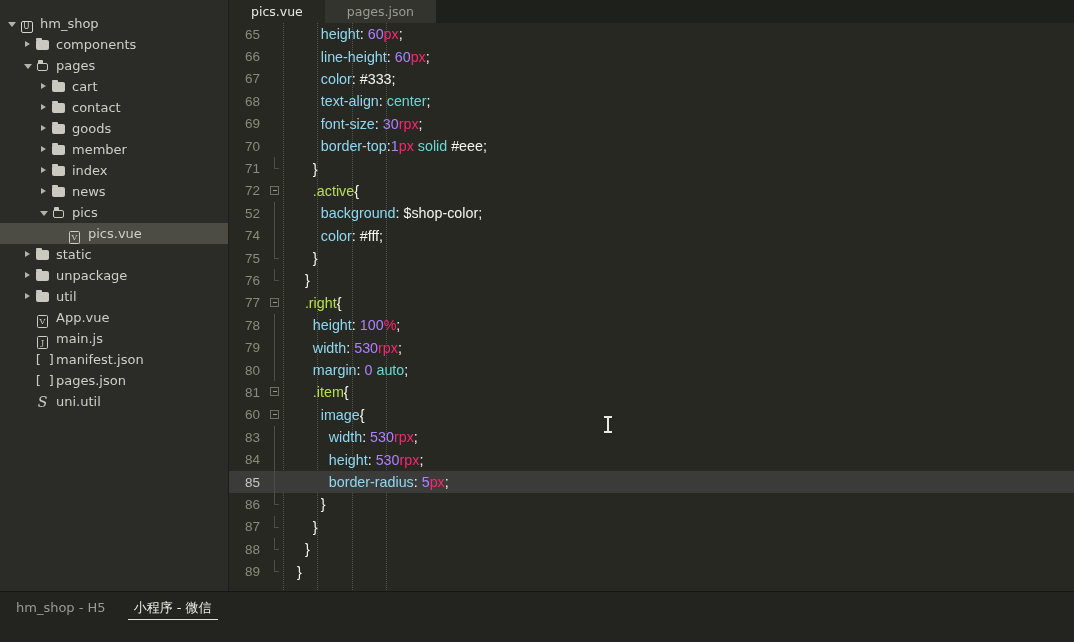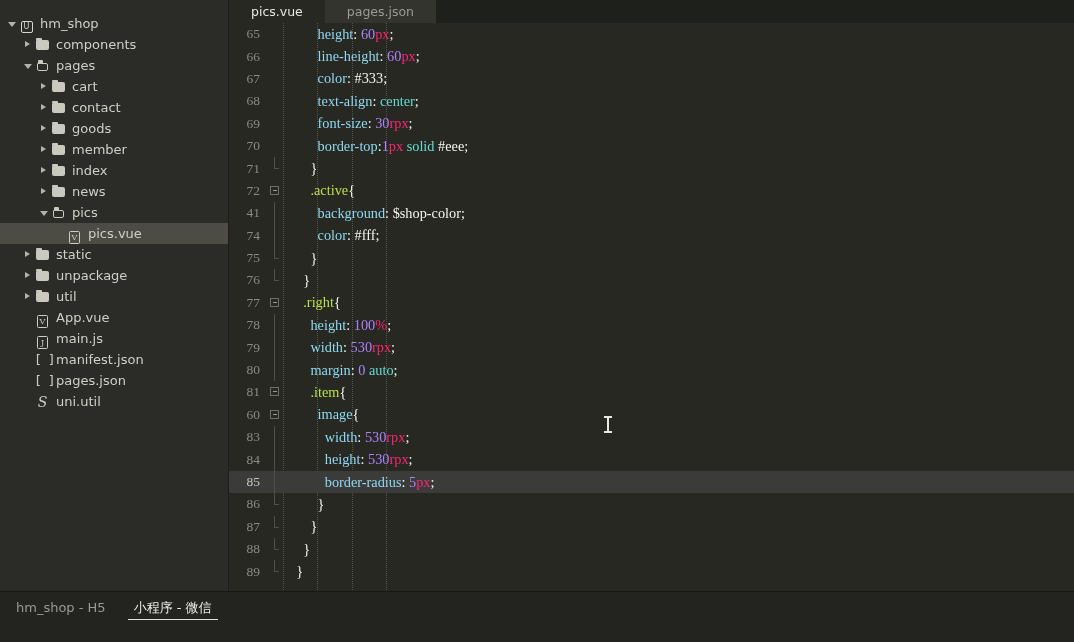--- a/index.html
+++ b/index.html
@@ -203,21 +203,21 @@
   }
   .tab.active {
     background: #272822;
     color: #e8e8e0;
   }
   .code-area {
     flex: 1;
     position: relative;
     overflow: hidden;
     background: #272822;
-    font-family: Liberation Serif, serif;
+    font-family: Liberation Sans, sans-serif;
     font-size: 14.3px;
   }
   .line {
     height: 22.4px;
     display: flex;
     align-items: center;
     position: relative;
     white-space: pre;
   }
   .line.current { background: #3b3c3a; }
@@ -507,21 +507,21 @@
         </div>
         <div id="codelines">
             <div class="line"><div class="gutter">65</div><div class="foldcol"></div><div class="codetext"><span class="t-plain">        </span><span class="t-prop">height</span><span class="t-plain">: </span><span class="t-num">60</span><span class="t-unit">px</span><span class="t-plain">;</span></div></div>
             <div class="line"><div class="gutter">66</div><div class="foldcol"></div><div class="codetext"><span class="t-plain">        </span><span class="t-prop">line-height</span><span class="t-plain">: </span><span class="t-num">60</span><span class="t-unit">px</span><span class="t-plain">;</span></div></div>
             <div class="line"><div class="gutter">67</div><div class="foldcol"></div><div class="codetext"><span class="t-plain">        </span><span class="t-prop">color</span><span class="t-plain">: </span><span class="t-plain">#333</span><span class="t-plain">;</span></div></div>
             <div class="line"><div class="gutter">68</div><div class="foldcol"></div><div class="codetext"><span class="t-plain">        </span><span class="t-prop">text-align</span><span class="t-plain">: </span><span class="t-kw">center</span><span class="t-plain">;</span></div></div>
             <div class="line"><div class="gutter">69</div><div class="foldcol"></div><div class="codetext"><span class="t-plain">        </span><span class="t-prop">font-size</span><span class="t-plain">: </span><span class="t-num">30</span><span class="t-unit">rpx</span><span class="t-plain">;</span></div></div>
             <div class="line"><div class="gutter">70</div><div class="foldcol"></div><div class="codetext"><span class="t-plain">        </span><span class="t-prop">border-top</span><span class="t-plain">:</span><span class="t-num">1</span><span class="t-unit">px</span><span class="t-plain"> </span><span class="t-kw">solid</span><span class="t-plain"> </span><span class="t-plain">#eee</span><span class="t-plain">;</span></div></div>
             <div class="line"><div class="gutter">71</div><div class="foldcol"><div class="foldline end"></div></div><div class="codetext"><span class="t-plain">      }</span></div></div>
             <div class="line"><div class="gutter">72</div><div class="foldcol"><div class="foldbox"></div></div><div class="codetext"><span class="t-plain">      </span><span class="t-sel">.active</span><span class="t-plain">{</span></div></div>
-            <div class="line"><div class="gutter">41</div><div class="foldcol"><div class="foldline"></div></div><div class="codetext"><span class="t-plain">        </span><span class="t-prop">background</span><span class="t-plain">: </span><span class="t-plain">$shop-color</span><span class="t-plain">;</span></div></div>
+            <div class="line"><div class="gutter">52</div><div class="foldcol"><div class="foldline"></div></div><div class="codetext"><span class="t-plain">        </span><span class="t-prop">background</span><span class="t-plain">: </span><span class="t-plain">$shop-color</span><span class="t-plain">;</span></div></div>
             <div class="line"><div class="gutter">74</div><div class="foldcol"><div class="foldline"></div></div><div class="codetext"><span class="t-plain">        </span><span class="t-prop">color</span><span class="t-plain">: </span><span class="t-plain">#fff</span><span class="t-plain">;</span></div></div>
             <div class="line"><div class="gutter">75</div><div class="foldcol"><div class="foldline end"></div></div><div class="codetext"><span class="t-plain">      }</span></div></div>
             <div class="line"><div class="gutter">76</div><div class="foldcol"><div class="foldline end"></div></div><div class="codetext"><span class="t-plain">    }</span></div></div>
             <div class="line"><div class="gutter">77</div><div class="foldcol"><div class="foldbox"></div></div><div class="codetext"><span class="t-plain">    </span><span class="t-sel">.right</span><span class="t-plain">{</span></div></div>
             <div class="line"><div class="gutter">78</div><div class="foldcol"><div class="foldline"></div></div><div class="codetext"><span class="t-plain">      </span><span class="t-prop">height</span><span class="t-plain">: </span><span class="t-num">100</span><span class="t-unit">%</span><span class="t-plain">;</span></div></div>
             <div class="line"><div class="gutter">79</div><div class="foldcol"><div class="foldline"></div></div><div class="codetext"><span class="t-plain">      </span><span class="t-prop">width</span><span class="t-plain">: </span><span class="t-num">530</span><span class="t-unit">rpx</span><span class="t-plain">;</span></div></div>
             <div class="line"><div class="gutter">80</div><div class="foldcol"><div class="foldline"></div></div><div class="codetext"><span class="t-plain">      </span><span class="t-prop">margin</span><span class="t-plain">: </span><span class="t-num">0</span><span class="t-plain"> </span><span class="t-kw">auto</span><span class="t-plain">;</span></div></div>
             <div class="line"><div class="gutter">81</div><div class="foldcol"><div class="foldbox"></div></div><div class="codetext"><span class="t-plain">      </span><span class="t-sel">.item</span><span class="t-plain">{</span></div></div>
             <div class="line"><div class="gutter">60</div><div class="foldcol"><div class="foldbox"></div></div><div class="codetext"><span class="t-plain">        </span><span class="t-tag">image</span><span class="t-plain">{</span></div></div>
             <div class="line"><div class="gutter">83</div><div class="foldcol"><div class="foldline"></div></div><div class="codetext"><span class="t-plain">          </span><span class="t-prop">width</span><span class="t-plain">: </span><span class="t-num">530</span><span class="t-unit">rpx</span><span class="t-plain">;</span></div></div>

